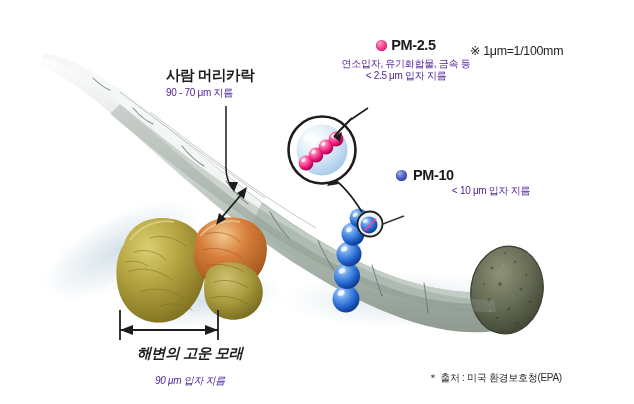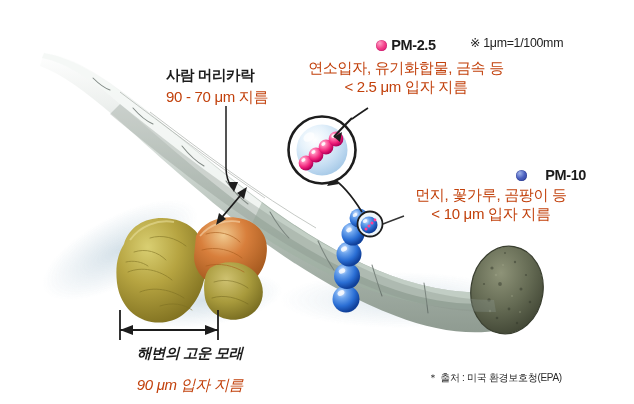--- a/index.html
+++ b/index.html
@@ -9,43 +9,43 @@
     color:#1a1a1a;
     -webkit-font-smoothing:antialiased;
   }
   #stage{position:absolute;inset:0;width:634px;height:404px;background:#fff;}
   .layer{position:absolute;}
   svg{display:block;overflow:visible;}
 
   
   .txt{position:absolute;line-height:1.28;white-space:nowrap;}
   .t-title{font-size:14.5px;font-weight:700;letter-spacing:-0.4px;color:#1b1b1b;}
-  .t-sub{font-size:15px;font-weight:400;letter-spacing:-0.3px;color:#c2410c;}
+  .t-sub{font-size:10px;font-weight:400;letter-spacing:-0.3px;color:#4c1d95;}
 
   
   #hair-label{left:166px;top:66px;}
   #hair-label .t-sub{margin-top:2px;}
 
   
   #pm25-block{left:303px;top:36px;width:206px;text-align:center;}
   #pm25-head{display:flex;align-items:center;justify-content:center;gap:4px;}
   #pm25-head .t-title{font-size:14.5px;}
   .dot{display:inline-block;width:11px;height:11px;border-radius:50%;position:relative;flex:0 0 auto;}
   .dot.pink{background:radial-gradient(circle at 34% 30%,#ff9ec4 0%,#f3418a 48%,#d5086a 100%);
             box-shadow:0 0 0 0.6px rgba(160,0,80,.35) inset;}
   .dot.blue{background:radial-gradient(circle at 34% 30%,#9fb2e8 0%,#4a5fbf 48%,#2b3b93 100%);
             box-shadow:0 0 0 0.6px rgba(20,30,110,.4) inset;}
   #pm25-block .line{margin-top:3px;}
 
   
   #pm10-block{left:396px;top:166px;width:190px;text-align:center;}
-  #pm10-head{display:flex;align-items:center;justify-content:flex-end;gap:18px;}
-
-  
-  #unit-note{left:470px;top:36px;font-size:12.4px;letter-spacing:-0.3px;color:#222;}
+  #pm10-head{display:flex;align-items:center;justify-content:flex-start;gap:6px;}
+
+  
+  #unit-note{left:470px;top:44px;font-size:12.4px;letter-spacing:-0.3px;color:#222;}
 
   
   #sand-label{left:92px;top:344px;width:196px;text-align:center;font-style:italic;}
   #sand-label .t-sub{margin-top:12px;}
 
   
   #source-note{left:428px;top:372px;font-size:10px;letter-spacing:-0.3px;color:#2a2a2a;}
 </style>
 </head>
 <body>
@@ -326,21 +326,20 @@
     </div>
     <div class="t-sub line">연소입자, 유기화합물, 금속 등</div>
     <div class="t-sub">&lt; 2.5 μm 입자 지름</div>
   </div>
 
   <div class="txt" id="pm10-block">
     <div id="pm10-head">
       <span class="dot blue"></span>
       <span class="t-title">PM-10</span>
     </div>
-    <div class="t-sub line">먼지, 꽃가루, 곰팡이 등</div>
     <div class="t-sub">&lt; 10 μm 입자 지름</div>
   </div>
 
   <div class="txt" id="sand-label">
     <div class="t-title">해변의 고운 모래</div>
     <div class="t-sub">90 μm 입자 지름</div>
   </div>
 
   <div class="txt" id="source-note">＊ 출처 : 미국 환경보호청(EPA)</div>
 

